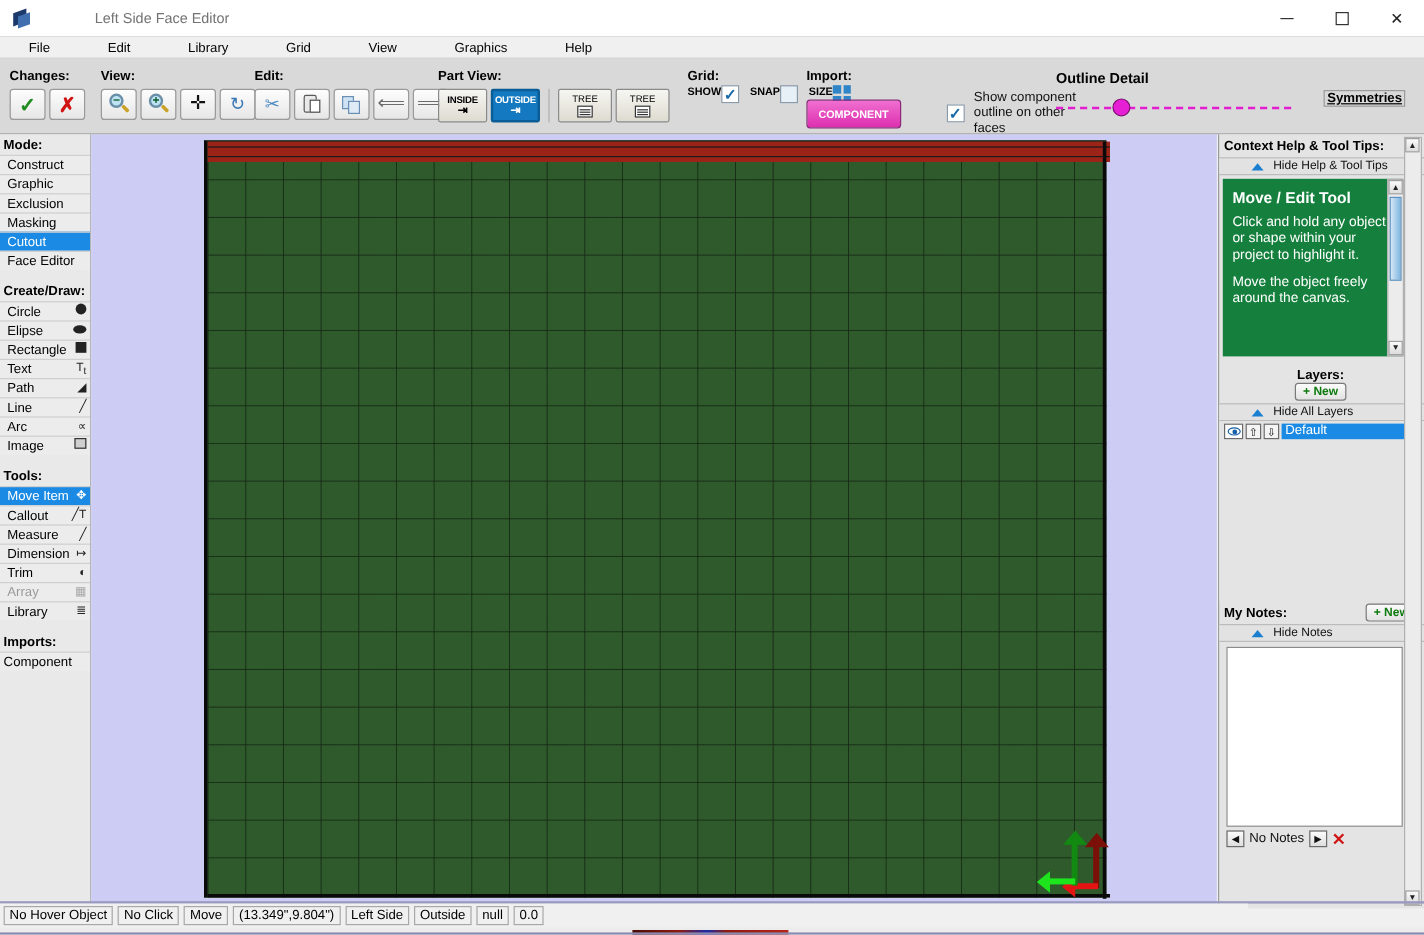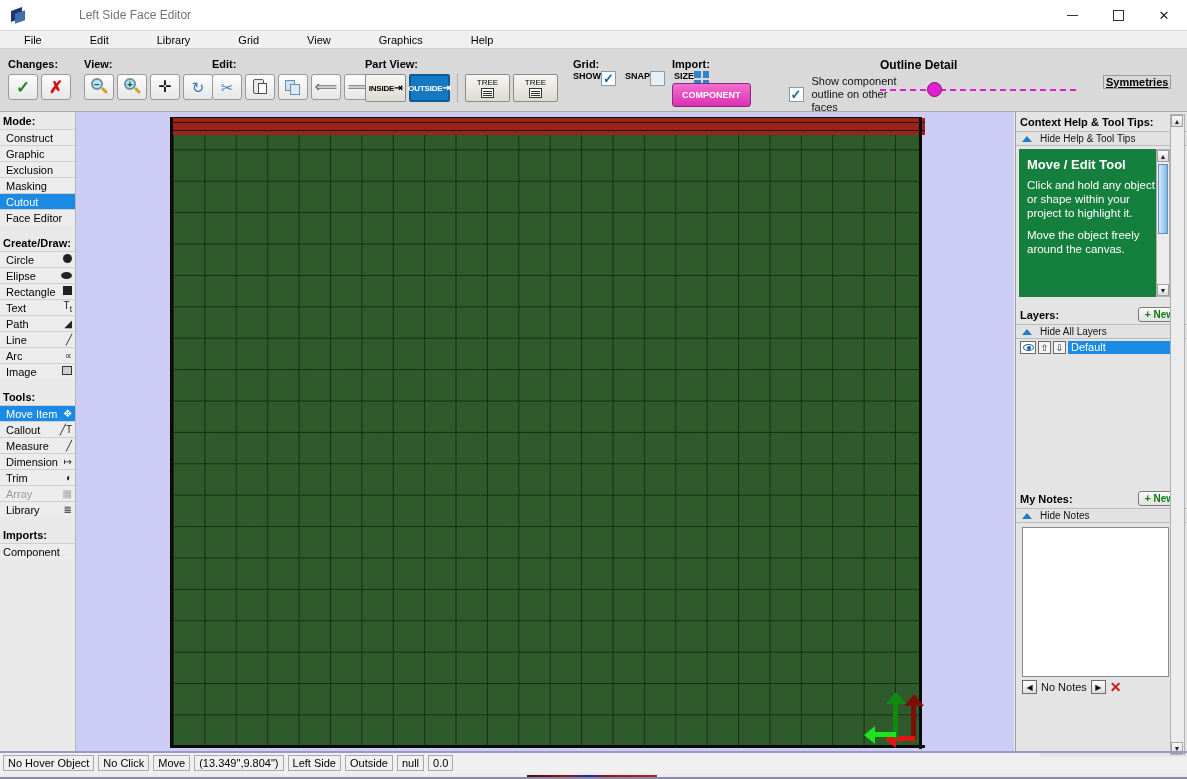--- a/index.html
+++ b/index.html
@@ -69,21 +69,21 @@
   .pasteic .pg { position:absolute; left:5px; top:4px; width: 9px; height: 11px; border: 1.5px solid #4a4a4a; background:#fff; }
   .copyic { position: relative; width: 16px; height: 15px; }
   .copyic .s1 { position:absolute; left:0; top:0; width: 10px; height: 11px; border: 1.5px solid #6a8fb5; background:#cfe2f3; }
   .copyic .s2 { position:absolute; left:5px; top:4px; width: 10px; height: 11px; border: 1.5px solid #6a8fb5; background:#dfeaf7; }
   .arr { color: #6b6b6b; font-size: 16px; line-height: 1; }
 
   
   .pvbtn {
     width: 41px; height: 28px; border: 1px solid #8a8a8a; border-radius: 2px;
     background: linear-gradient(#f6f6f2,#dedbd0);
-    display: flex; flex-direction: row; align-items: center; justify-content: center;
+    display: flex; flex-direction: column; align-items: center; justify-content: center;
     font-size: 8px; font-weight: bold; color: #000; letter-spacing: -0.2px;
   }
   .pvbtn.active { background: #1479c0; border: 2px solid #0a5d96; color: #fff; }
   .pvbtn .lbl { font-size: 8px; line-height: 9px; }
   .pvbtn .gl { font-size: 10px; line-height: 10px; }
   .pvsep { width: 1px; height: 28px; background: #b0b0b0; margin: 0 4px; }
   .treebtn {
     width: 45px; height: 28px; border: 1px solid #8a8a8a; border-radius: 2px;
     background: linear-gradient(#f6f6f2,#dedbd0);
     display: flex; flex-direction: column; align-items: center; justify-content: center;
@@ -170,21 +170,21 @@
      border-left: 10px solid transparent; border-right: 10px solid transparent; border-bottom: 12px solid #7a1008; }
   .axis .rh { position: absolute; left: 18px; top: 46px; width: 24px; height: 5px; background: #e41414; }
   .axis .rhh { position: absolute; left: 12px; top: 40px; width: 0; height: 0;
      border-top: 9px solid transparent; border-bottom: 9px solid transparent; border-right: 11px solid #e41414; }
 
   
   .rpanel { position: absolute; top: 112px; left: 1015px; width: 172px; height: 645px;
             background: #e4e4e4; border-left: 1px solid #9a9a9a; }
   .rp-title { font-size: 11px; font-weight: bold; color: #000; padding: 4px 0 3px 4px; }
   .rp-collapse { height: 15px; background: #e2e2e2; border-top: 1px solid #bcbcbc; border-bottom: 1px solid #bcbcbc;
-                 display: flex; align-items: center; font-size: 10px; color: #111; padding-left: 6px; }
+                 display: flex; align-items: center; font-size: 10px; color: #111; padding-left: 27px; }
   .tri-up { width:0;height:0;border-left:5px solid transparent;border-right:5px solid transparent;
             border-bottom:6px solid #1a7fd0; margin-right: 8px; }
   .help-box { position: relative; margin: 3px 18px 0 3px; height: 148px; background: #15803d;
               color: #fff; padding: 8px 8px 0 8px; overflow: hidden; }
   .help-box h3 { margin: 0 0 6px 0; font-size: 13px; font-weight: bold; }
   .help-box p { margin: 0 0 8px 0; font-size: 11.5px; line-height: 14px; }
 
   .vsb { position: absolute; width: 14px; background: #ececec; border: 1px solid #b0b0b0; }
   .vsb .thumb { position: absolute; left: 1px; width: 10px; background: linear-gradient(90deg,#d6e8f7,#7fb6e0); border: 1px solid #5b90bf; }
   .vsb .ab { position: absolute; left: 0; width: 12px; height: 12px; background: linear-gradient(#fafafa,#dcdcdc);
@@ -523,21 +523,21 @@
       <h3>Move / Edit Tool</h3>
       <p>Click and hold any object or shape within your project to highlight it.</p>
       <p>Move the object freely around the canvas.</p>
     </div>
     <div class="vsb" style="left:140px; top:37px; height:148px;">
       <span class="ab" style="top:0;">▲</span>
       <span class="thumb" style="top:14px; height:70px;"></span>
       <span class="ab" style="bottom:0;">▼</span>
     </div>
 
-    <div style="display:flex;align-items:center;justify-content:space-between;padding:4px 6px 2px 4px;margin-top:6px;">
+    <div style="display:flex;align-items:center;justify-content:space-between;padding:4px 6px 2px 4px;margin-top:6px;flex-direction:column;">
       <span style="font-size:11px;font-weight:bold;">Layers:</span>
       <span class="newbtn">+ New</span>
     </div>
     <div class="rp-collapse">
       <span class="tri-up"></span>
       <span>Hide All Layers</span>
     </div>
     <div class="layers-body">
       <div class="layer-row">
         <span class="eyebtn">

